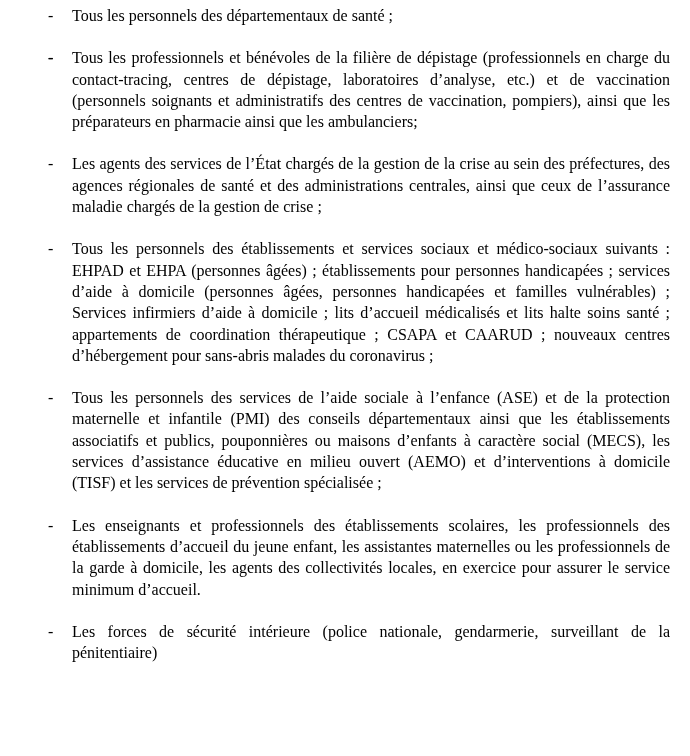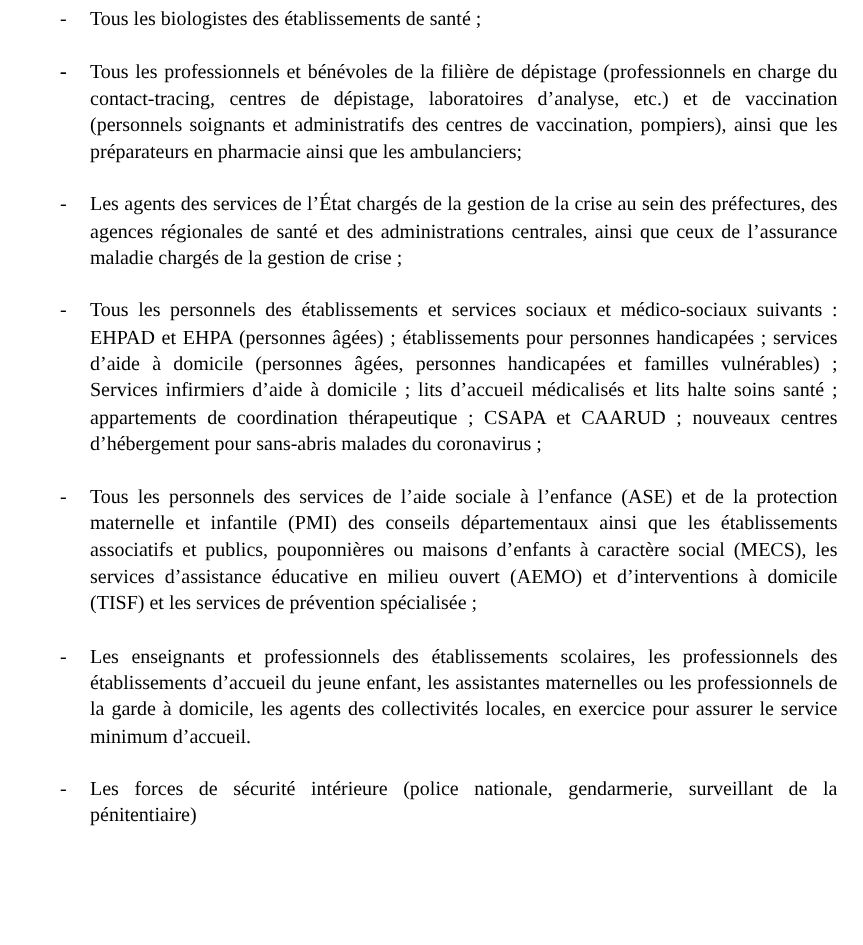--- a/index.html
+++ b/index.html
@@ -8,21 +8,21 @@
   .title { font-weight:bold; font-size:16.5px; line-height:21px; text-decoration:underline; text-align:justify; margin:0 0 14px 0; }
   .item { position:relative; padding-left:51px; font-size:16px; line-height:21.3px; text-align:justify; margin-bottom:21px; }
   .dash { position:absolute; left:27px; top:0; }
   .it { }
 </style>
 </head>
 <body>
 
 <div class="page">
 
-  <div class="item"><span class="dash">-</span><span>Tous les biologistes des établissements de santé ;</span></div>
+  <div class="item"><span class="dash">-</span><span>Tous les personnels des départementaux de santé ;</span></div>
 
   <div class="item"><span class="dash">-</span></div>
 
   <div class="item"><span class="dash">-</span><span>Tous les professionnels et bénévoles de la filière de dépistage (professionnels en charge du </span><span class="it">contact-tracing</span><span>, centres de dépistage, laboratoires d’analyse, etc.) et de vaccination (personnels soignants et administratifs des centres de vaccination, pompiers), ainsi que les préparateurs en pharmacie ainsi que les ambulanciers;</span></div>
 
   <div class="item"><span class="dash">-</span><span>Les agents des services de l’État chargés de la gestion de la crise au sein des préfectures, des agences régionales de santé et des administrations centrales, ainsi que ceux de l’assurance maladie chargés de la gestion de crise ;</span></div>
 
   <div class="item"><span class="dash">-</span><span> Tous les personnels des établissements et services sociaux et médico-sociaux suivants : EHPAD et EHPA (personnes âgées) ; établissements pour personnes handicapées ; services d’aide à domicile (personnes âgées, personnes handicapées et familles vulnérables) ; Services infirmiers d’aide à domicile ; lits d’accueil médicalisés et lits halte soins santé ; appartements de coordination thérapeutique ; CSAPA et CAARUD ; nouveaux centres d’hébergement pour sans-abris malades du coronavirus ;</span></div>
 
   <div class="item"><span class="dash">-</span><span>Tous les personnels des services de l’aide sociale à l’enfance (ASE) et de la protection maternelle et infantile (PMI) des conseils départementaux ainsi que les établissements associatifs et publics, pouponnières ou maisons d’enfants à caractère social (MECS), les services d’assistance éducative en milieu ouvert (AEMO) et d’interventions à domicile (TISF) et les services de prévention spécialisée ;</span></div>

